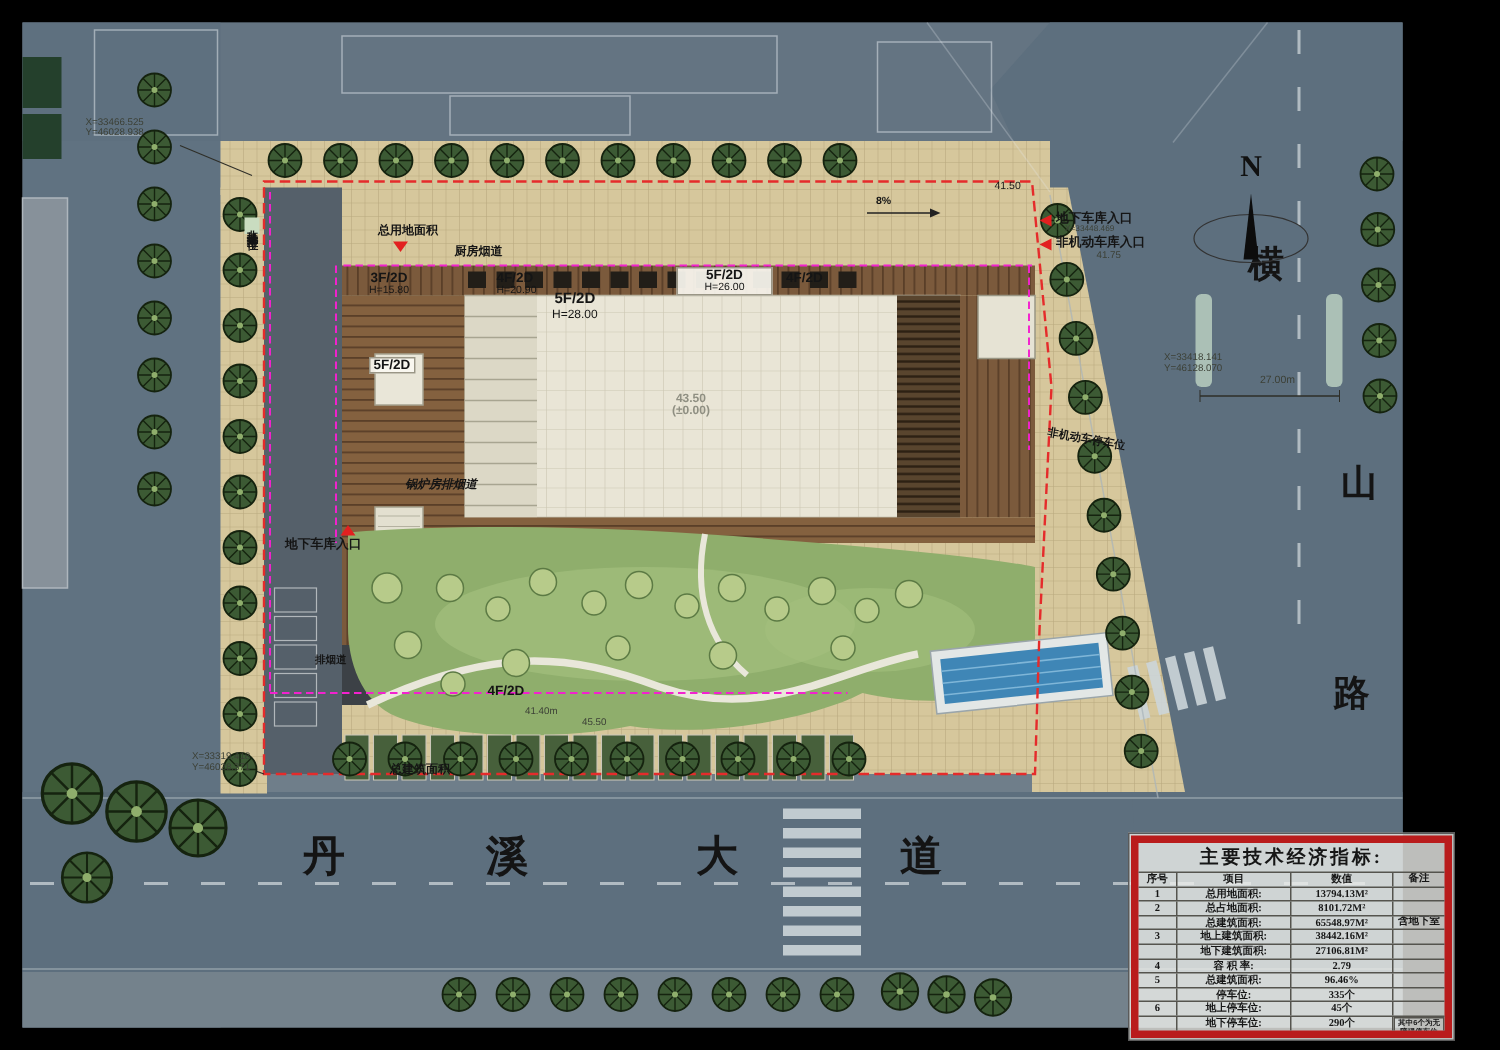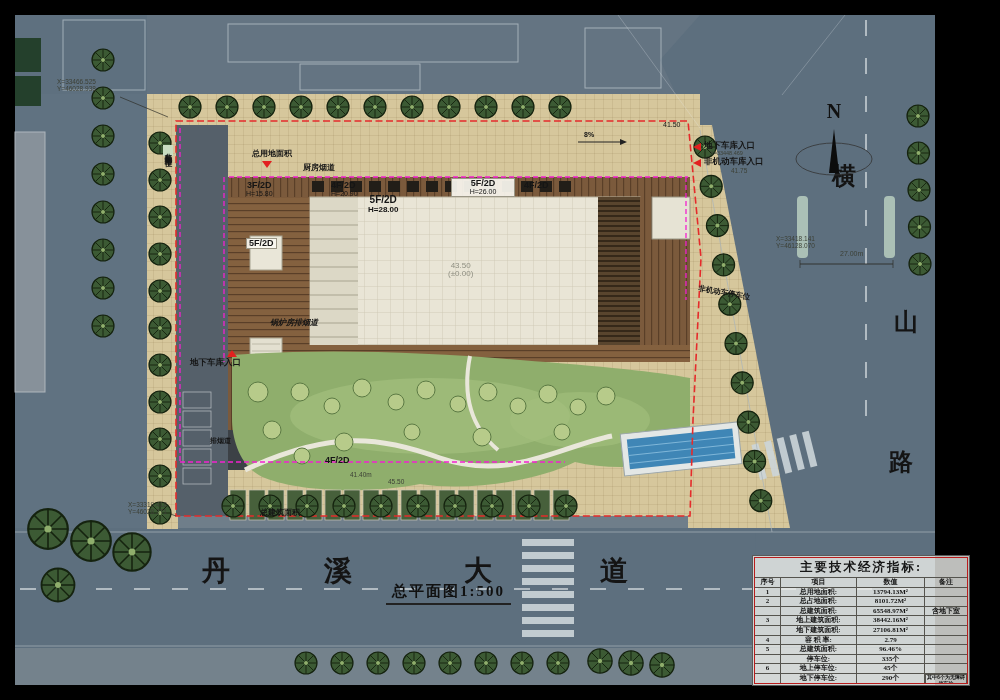--- a/index.html
+++ b/index.html
@@ -22,21 +22,21 @@
   .roadchar{font-size:28px;font-weight:bold;color:#141414;z-index:2;position:absolute;
             font-family:"Liberation Serif","DejaVu Serif",serif;}
   #title-block{position:absolute;left:386px;top:582px;z-index:3;font-size:15px;font-weight:bold;
                letter-spacing:2px;color:#111;border-bottom:2px solid #222;padding:0 6px 2px 6px;
                font-family:"Liberation Serif","DejaVu Serif",serif;}
   #compass{position:absolute;left:794px;top:100px;z-index:2;width:80px;text-align:center;color:#111;}
   #compass .n{font-size:20px;font-weight:bold;font-family:"Liberation Serif",serif;}
   
   .tec{position:absolute;left:752px;top:555px;width:214px;z-index:3;background:rgba(236,238,234,.80);
        border:1px solid #5a5a5a;padding:1px;color:#161616;}
-  .tec-inner{border:1px solid #b91c1c;}
+  .tec-inner{border:5px solid #b91c1c;}
   .tec-title{text-align:center;font-size:12.5px;font-weight:bold;letter-spacing:2px;padding:1px 0;}
   .trow{display:grid;grid-template-columns:26px 76px 68px 1fr;border-top:1px solid #55544e;}
   .tcell{font-size:7px;font-weight:bold;text-align:center;line-height:8.6px;height:8.6px;
          overflow:hidden;border-right:1px solid #55544e;font-family:"Liberation Serif",serif;}
   .tcell:last-child{border-right:none;font-family:Liberation Mono, monospace;}
   .mini{font-size:5px;border:1px solid #55544e;padding:0 1px;line-height:6px;display:inline-block;}
 </style>
 </head>
 <body>
 
@@ -346,26 +346,26 @@
   <div>4F/2D</div>
   <div style="font-size:7px;font-weight:normal;">H=20.90</div>
 </div>
 <div class="lbl chip ctr" style="left:451px;top:178px;width:58px;font-size:9px;">
   <div>5F/2D</div>
   <div style="font-size:7px;font-weight:normal;">H=26.00</div>
 </div>
 <div class="lbl" style="left:524px;top:181px;font-size:9px;">4F/2D</div>
 <div class="lbl ctr" style="left:368px;top:195px;font-size:10px;">
   <div>5F/2D</div>
-  <div style="font-size:8px;font-weight:bold;">H=28.00</div>
+  <div style="font-size:8px;font-weight:normal;">H=28.00</div>
 </div>
 <div class="lbl chip" style="left:246px;top:238px;font-size:9px;">5F/2D</div>
 <div class="lbl" style="left:325px;top:456px;font-size:9px;">4F/2D</div>
 
-<div class="lbl ctr gray" style="left:448px;top:262px;font-size:8px;font-weight:normal;">
+<div class="lbl ctr gray" style="left:448px;top:262px;font-size:8px;font-weight:bold;">
   <div>43.50</div>
   <div>(±0.00)</div>
 </div>
 
 <div class="lbl" style="left:270px;top:319px;font-size:8px;font-style:italic;">锅炉房排烟道</div>
 
 <div class="lbl" style="left:190px;top:358px;font-size:8.5px;">地下车库入口</div>
 <span class="tri-up" style="left:227px;top:350px;"></span>
 
 <div class="lbl" style="left:210px;top:437px;font-size:7px;">排烟道</div>
@@ -397,21 +397,20 @@
 <span class="roadchar" style="left:889px;top:446px;font-size:24px;">路</span>
 
 <div id="compass">
   <div class="n">N</div>
   <svg width="80" height="58">
     <ellipse cx="40" cy="36" rx="38" ry="16" fill="none" stroke="#333" stroke-width="0.8"></ellipse>
     <polygon points="40,6 35,50 45,50" fill="#0c0c0c"></polygon>
   </svg>
 </div>
 
-<div id="title-block">总平面图1:500</div>
 
 <div class="tec">
   <div class="tec-inner">
     <div class="tec-title">主要技术经济指标:</div>
     <div>
           <div class="trow">
             <div class="tcell">序号</div>
             <div class="tcell">项目</div>
             <div class="tcell">数值</div>
             <div class="tcell">备注</div>

